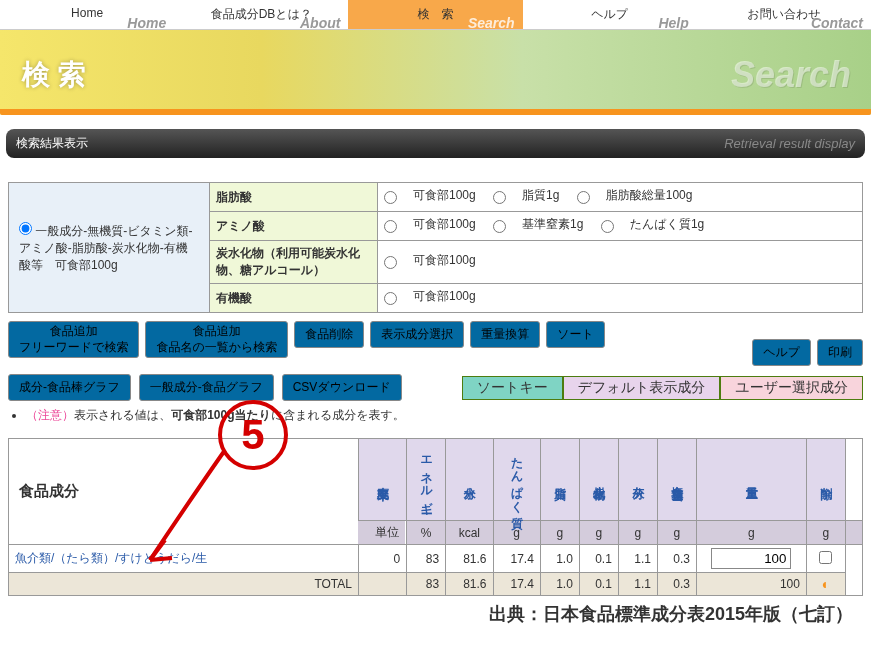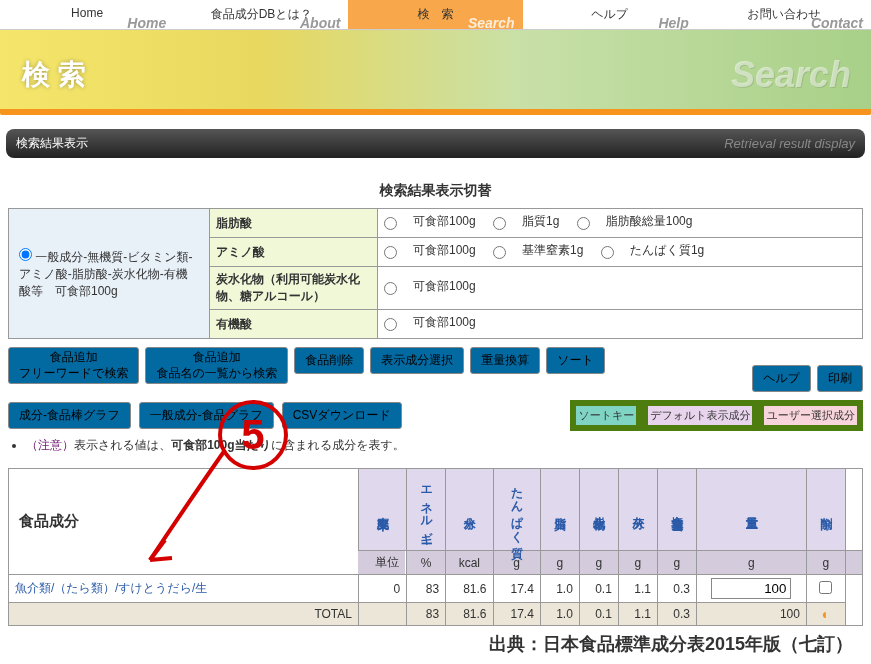--- a/index.html
+++ b/index.html
@@ -22,26 +22,26 @@
 .switch-table .lcol{background:#e8f0f8;width:201px;padding:4px 10px;font-size:12px}
 .switch-table .mcol{background:#f0f8d8;width:168px;font-weight:bold}
 .switch-table .rcol{background:#fff}
 .radio-row label{margin-right:14px;display:inline-flex;align-items:flex-end;gap:16px}
 .btnrow{display:flex;gap:6px;margin:8px 0;align-items:flex-start;flex-wrap:wrap}
 .btn{background:#0369a1;border:1px solid #888;border-radius:3px;padding:4px 10px;font-size:12px;cursor:pointer;text-align:center}
 .btn-tall{padding:2px 10px;line-height:1.3}
 .spacer{flex:1}
 .legendrow{display:flex;gap:8px;align-items:center;margin:6px 0}
 .legend{display:flex;margin-left:auto}
-.legend span{padding:2px 2px;font-size:11px;border:6px solid #4d7c0f}
+.legend span{padding:2px 14px;font-size:14px;border:1px solid #4d7c0f}
 .lg1{background:#7fd4c4}
 .lg2{background:#e8d4ec}
 .lg3{background:#f8d4dc}
 .note{font-size:12px;margin:4px 0 14px 18px}
-.note .red{color:#701a75}
+.note .red{color:#ec4899}
 .note b{font-weight:bold}
 .data-table{width:100%;border-collapse:collapse;border:1px solid #999}
 .data-table th,.data-table td{border:1px solid #999;padding:3px 6px;text-align:center;font-size:12px}
 .data-table thead th{background:#e0d8ec;color:#2a5aa8;font-weight:bold}
 .data-table .rowlabel{text-align:left;background:#fff;font-weight:bold;font-size:15px;padding:20px 10px;width:350px}
 .data-table .unitrow th{background:#d4ccdc;color:#333;font-weight:normal}
 .data-table .foodlink{color:#2a5aa8;text-decoration:none;text-align:left;display:block}
 .data-table .totalrow td{background:#ece6d8;font-weight:normal}
 .data-table .wtcell input{width:80px;text-align:right;padding:2px 4px;border:1px solid #888}
 .vtext{writing-mode:vertical-rl;text-orientation:upright;display:inline-block;height:72px;letter-spacing:1px}
@@ -67,21 +67,20 @@
   <div class="hero-title">検 索</div>
   <div class="hero-search">Search</div>
 </div>
 
 <div class="subheader">
   <span>検索結果表示</span>
   <span class="subheader-en">Retrieval result display</span>
 </div>
 
 <div class="content">
-  <div class="switch-title">検索結果表示切替</div>
   <table class="switch-table">
     <tbody>
         <tr>
       <td class="lcol" rowspan="4">
         <label><input type="radio" checked="" style=""> <span>一般成分-無機質-ビタミン類-アミノ酸-脂肪酸-炭水化物-有機酸等　可食部100g</span></label>
       </td>
       <td class="mcol">脂肪酸</td>
       <td class="rcol radio-row">
         <label>
               <input type="radio" style=""> 

